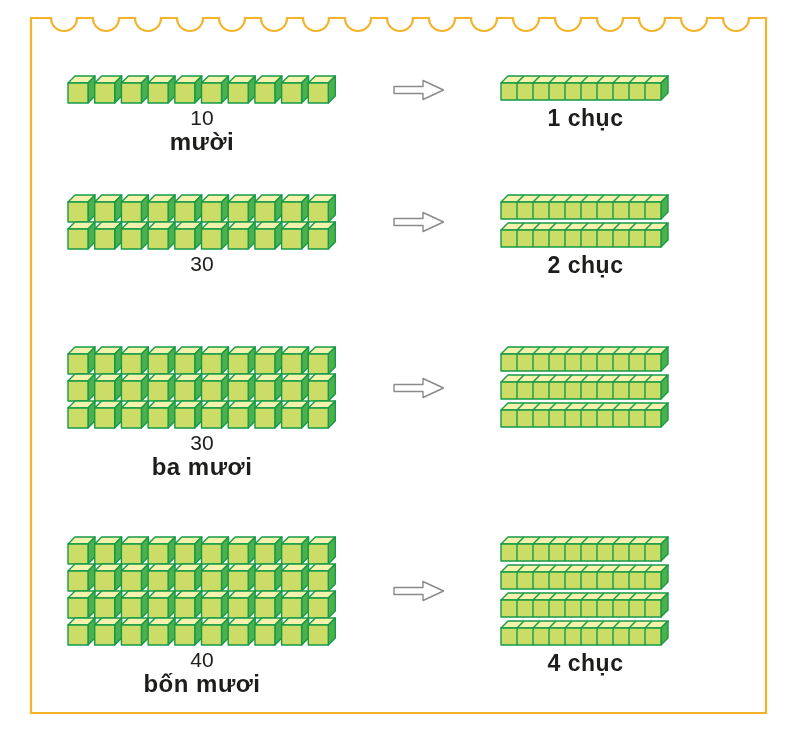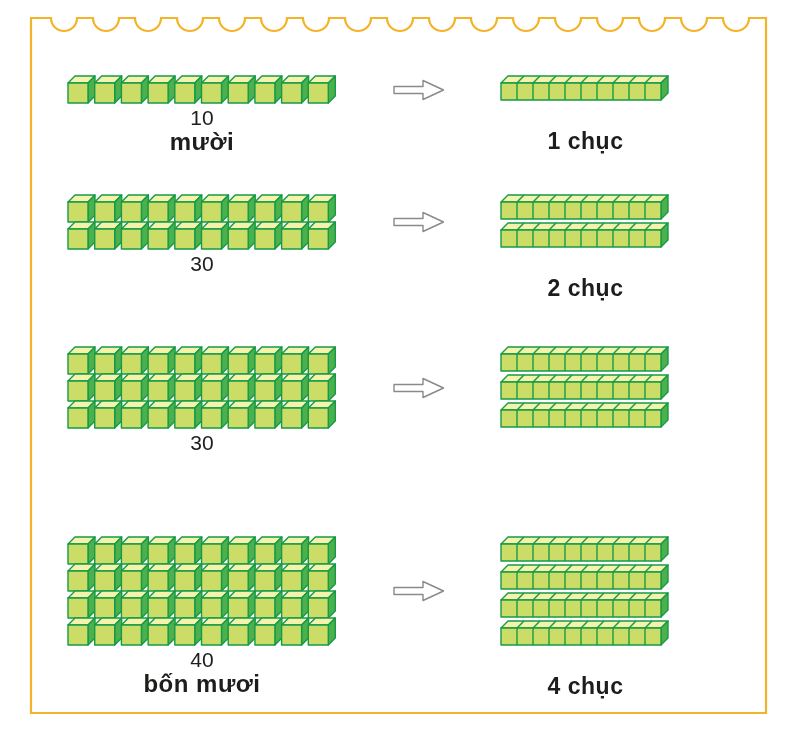--- a/index.html
+++ b/index.html
@@ -10,21 +10,21 @@
   .border-svg{position:absolute;left:0;top:0;pointer-events:none;}
   .section{position:absolute;left:66px;display:flex;align-items:flex-start;}
   .left-block{width:272px;display:flex;flex-direction:column;align-items:center;}
   .mid-block{width:162px;display:flex;align-items:center;justify-content:center;}
   .right-block{display:flex;flex-direction:column;align-items:flex-start;}
   .cube-grid{display:block;}
   .num-label{margin-top:3px;font-size:21px;line-height:1.05;text-align:center;}
   .word-label{font-size:24px;line-height:1.1;text-align:center;letter-spacing:0.5px;font-weight:bold;}
   .rod-stack{display:flex;flex-direction:column;}
   .rod-stack svg{display:block;margin-bottom:2px;}
-  .chuc-label{width:171px;margin-top:25px;font-size:23px;font-weight:bold;text-align:center;letter-spacing:0.5px;}
+  .chuc-label{width:171px;margin-top:2px;font-size:23px;font-weight:bold;text-align:center;letter-spacing:0.5px;}
   .arrow-svg{display:block;}
 </style>
 </head>
 <body style="color: rgb(29, 29, 27);">
 
 <div class="page">
 
   <svg class="border-svg" width="800" height="744">
     <path id="border-path" fill="none" stroke-width="2.2" d="M31,713 V18 h20
          a13,13 0 0 0 26,0 h16 a13,13 0 0 0 26,0 h16 a13,13 0 0 0 26,0 h16
@@ -446,20 +446,21 @@
             <path d="M234.6,62 l7,-7 v20 l-7,7 z" fill="#4cb04d"></path>
             <rect x="214.6" y="62" width="20" height="20" fill="#cbdd67"></rect>
           </g>
           <g stroke="#169a48" stroke-width="1.4" stroke-linejoin="round">
             <path d="M241.29999999999998,62 l7,-7 h20 l-7,7 z" fill="#f4f2ab"></path>
             <path d="M261.29999999999995,62 l7,-7 v20 l-7,7 z" fill="#4cb04d"></path>
             <rect x="241.29999999999998" y="62" width="20" height="20" fill="#cbdd67"></rect>
           </g>
         </svg>
       <div class="num-label">30</div>
+      <div class="word-label">ba mươi</div>
     </div>
     <div class="mid-block" style="height: 83px;">
         <svg class="arrow-svg" width="52" height="26">
           <path d="M1,9.5 H30 V3.5 L50.5,13 L30,22.5 V16.5 H1 Z" fill="#ffffff" stroke="#8a8a8a" stroke-width="1.4" stroke-linejoin="round"></path>
         </svg>
       </div>
     <div class="right-block">
       <div class="rod-stack">
           <svg width="171" height="26">
             <g stroke="#169a48" stroke-width="1.4" stroke-linejoin="round">

